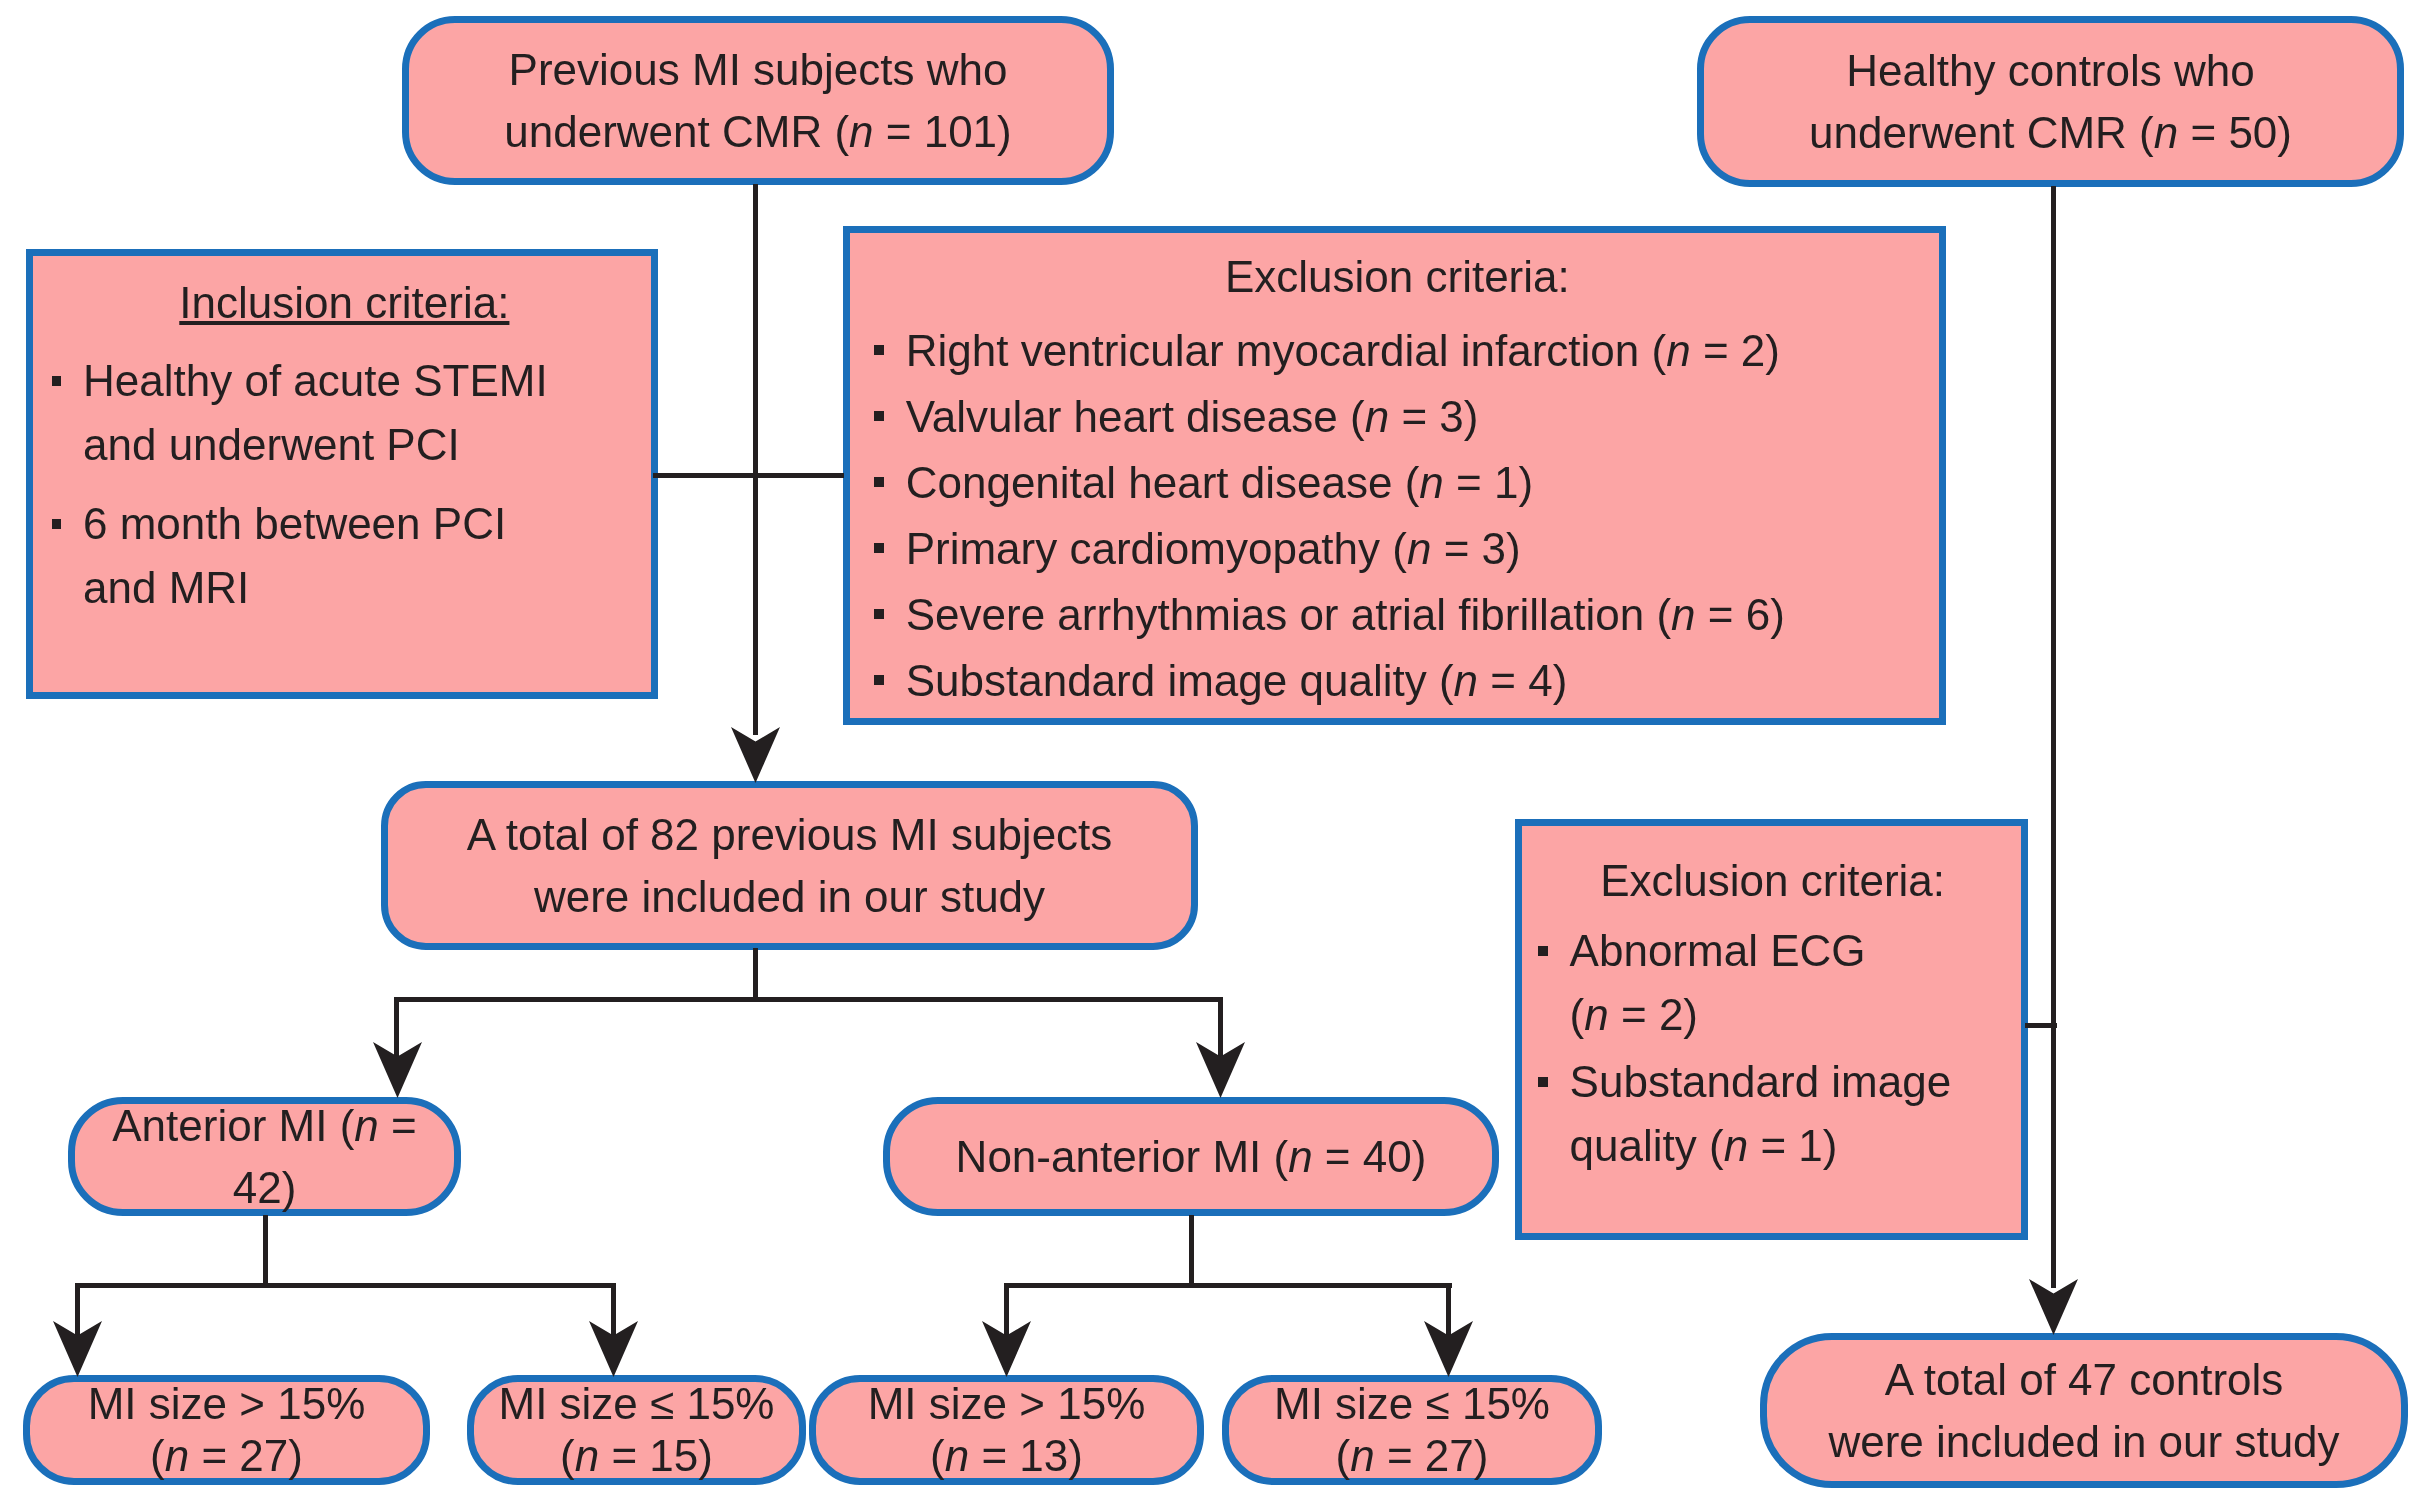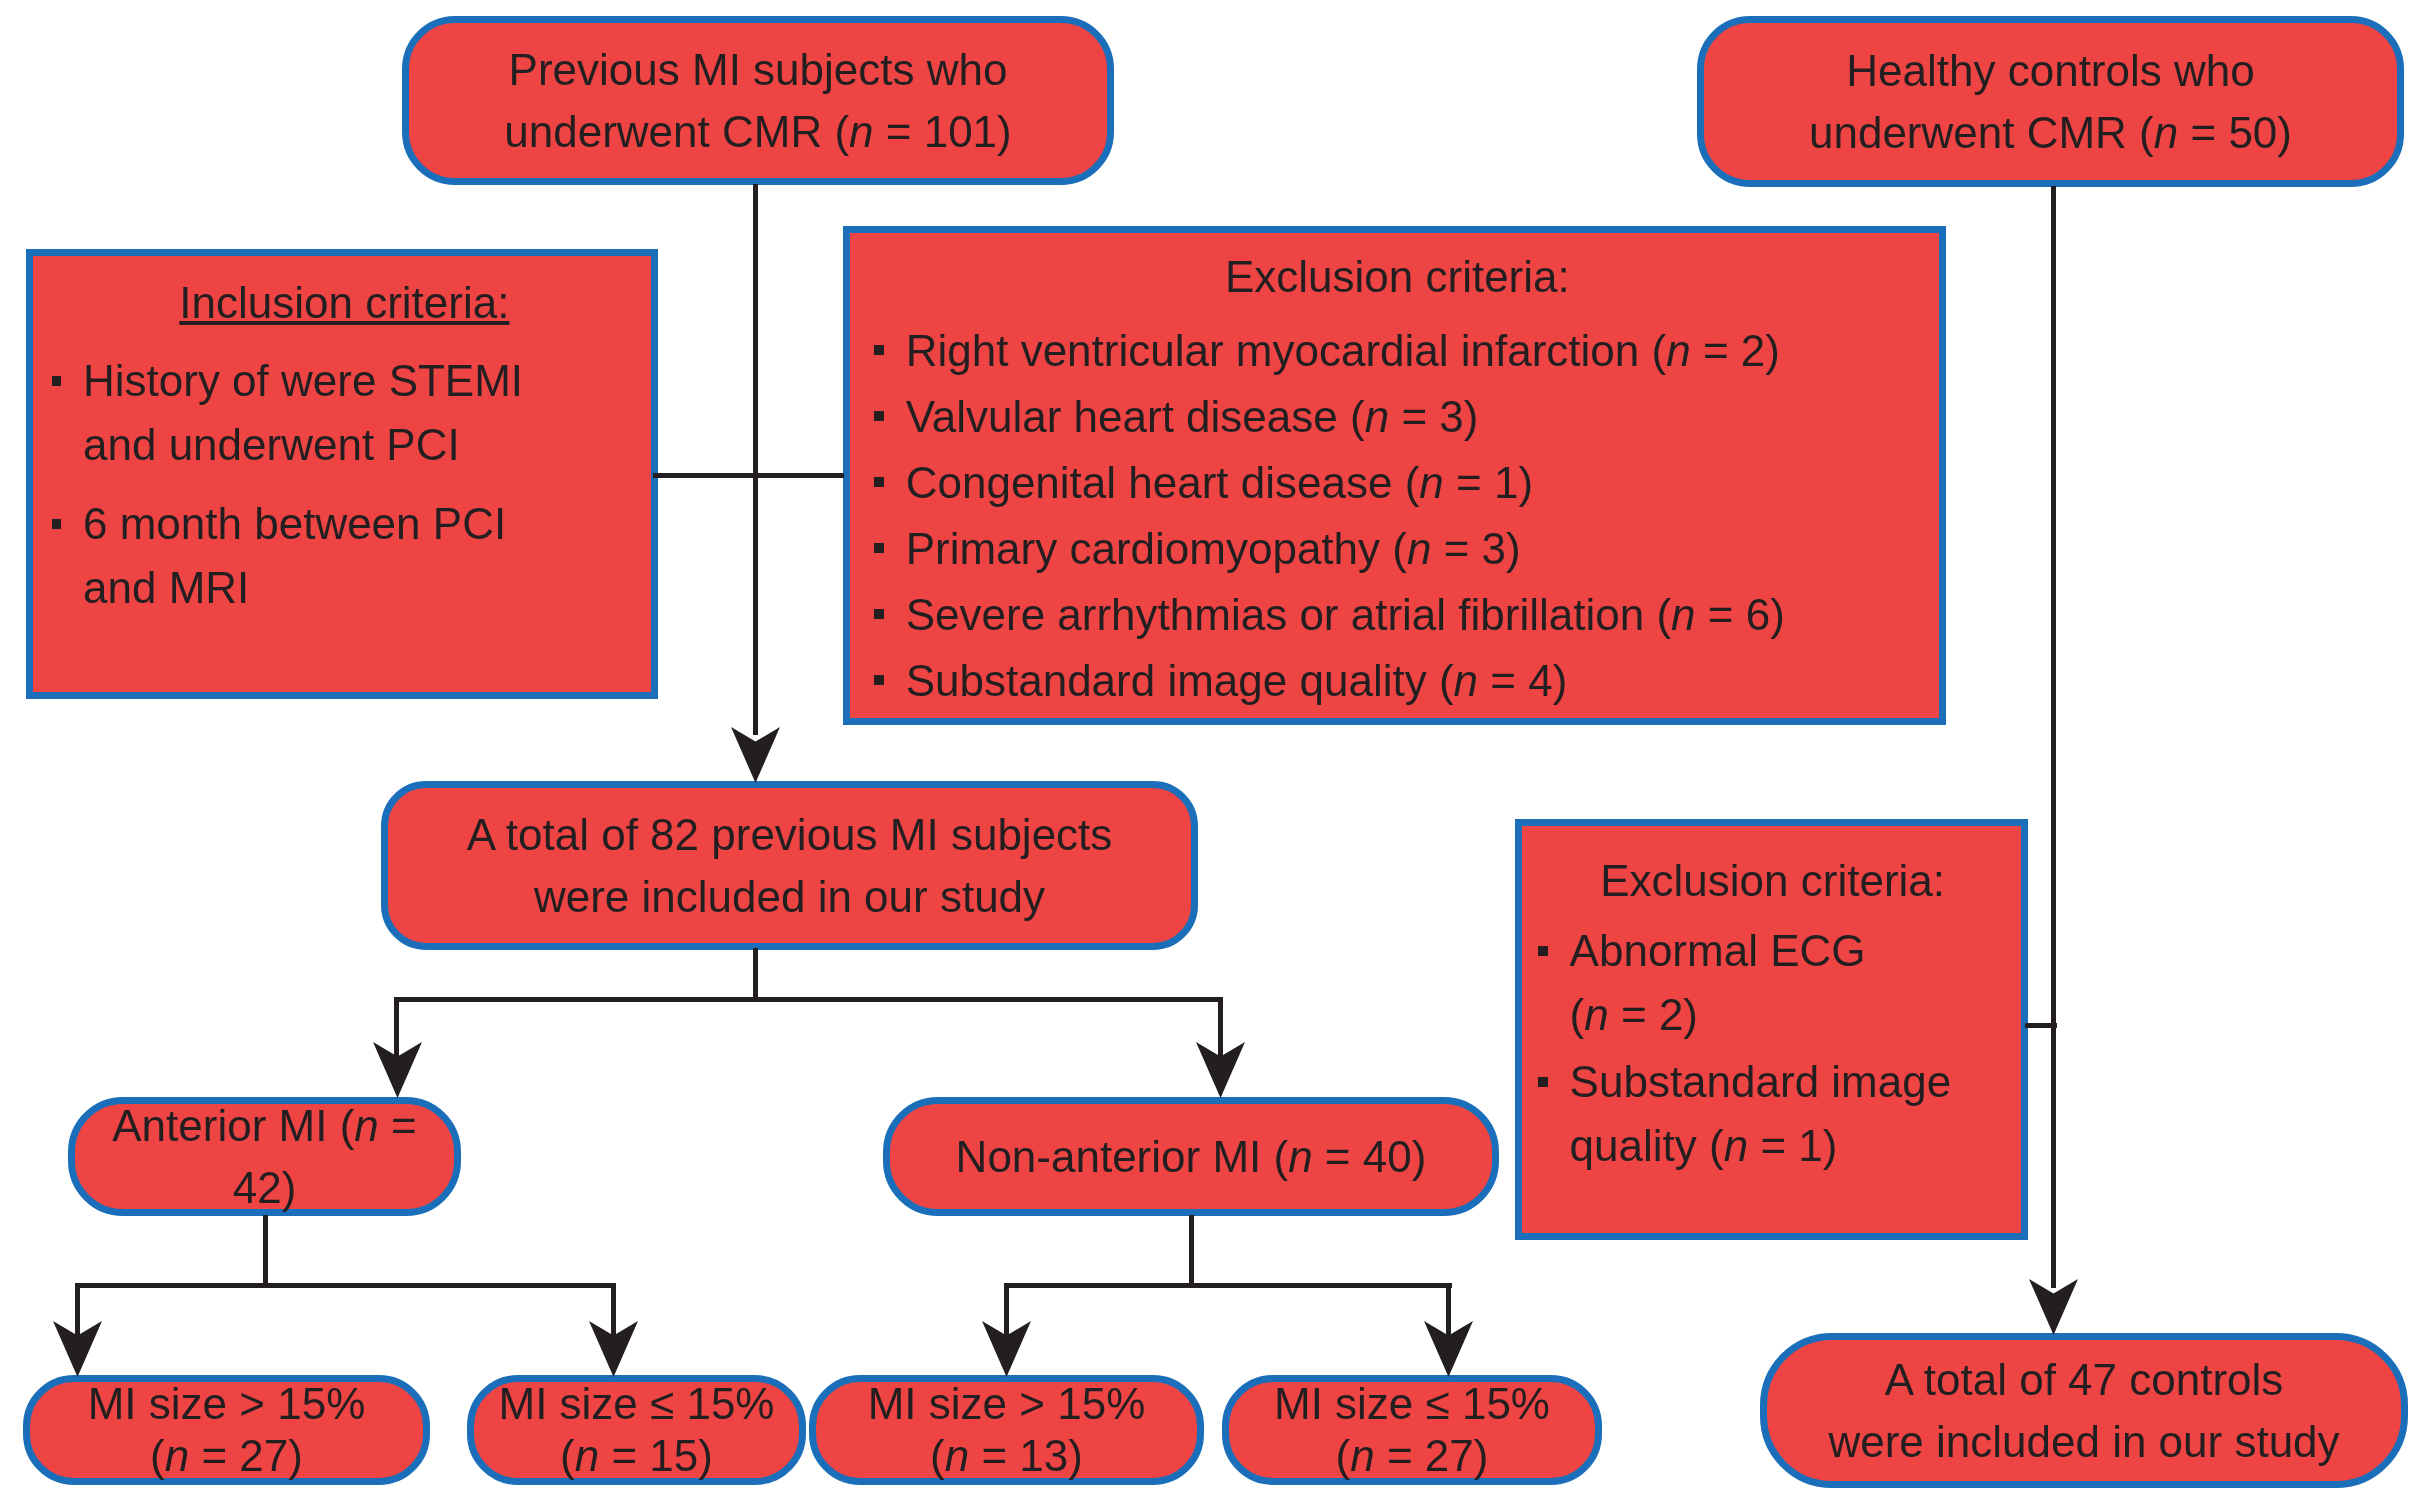--- a/index.html
+++ b/index.html
@@ -7,21 +7,21 @@
   body {
     position:relative;
     width:2413px; height:1508px;
     font-family:"Liberation Sans","DejaVu Sans",sans-serif;
     color:#231f20;
     font-size:44px;
     overflow:hidden;
   }
   .node, .crit {
     position:absolute;
-    background:#ef4444;
+    background:#fca5a5;
     border:7px solid #1b6fba;
     color:#231f20;
   }
   .node {
     display:flex; flex-direction:column;
     align-items:center; justify-content:center;
     text-align:center;
     line-height:62px;
   }
   .node .ln { display:block; }
@@ -100,21 +100,21 @@
 </div>
 <div class="node" id="node-healthy">
   <span class="ln">Healthy controls who</span>
   <span class="ln">underwent CMR (<i>n</i> = 50)</span>
 </div>
 
 <div class="crit" id="box-inclusion">
   <span class="title">Inclusion criteria:</span>
   <ul>
     <li>
-      <span class="cl">History of were STEMI</span>
+      <span class="cl">Healthy of acute STEMI</span>
       <span class="cl">and underwent PCI</span>
     </li>
     <li>
       <span class="cl">6 month between PCI</span>
       <span class="cl">and MRI</span>
     </li>
   </ul>
 </div>
 
 <div class="crit" id="box-exclusion-mi">

